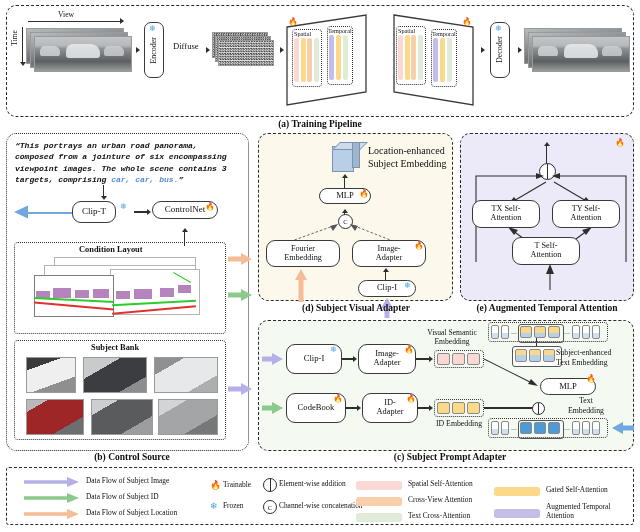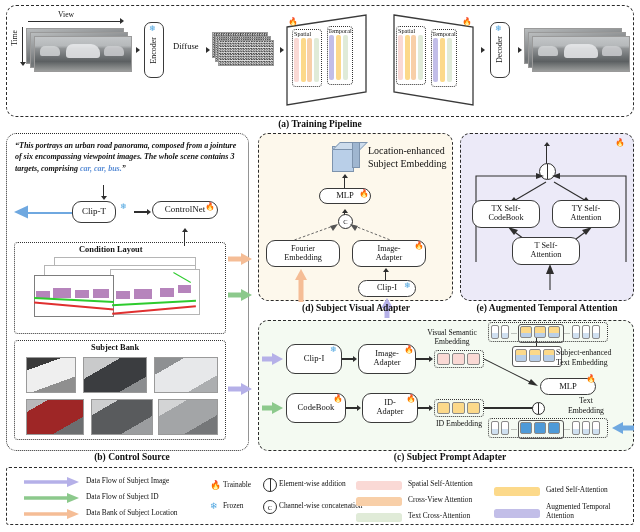--- a/index.html
+++ b/index.html
@@ -21,21 +21,21 @@
   .ah-d{border-top:4.5px solid #2e2e2e;border-left:3px solid transparent;border-right:3px solid transparent;}
   .flame{position:absolute;font-size:8px;line-height:1;color:#ef6c1a;}
   .snow{position:absolute;font-size:8px;line-height:1;color:#4aa3df;}
   .bar{position:absolute;border-radius:2px;}
   .tok{display:inline-block;box-sizing:border-box;border:1px solid #8a8a8a;border-radius:2px;}
   .circ{position:absolute;border:1.2px solid #2e2e2e;border-radius:50%;background:#fff;
         display:flex;align-items:center;justify-content:center;font-size:6.5px;font-family:"Liberation Serif",serif;}
   .imgph{position:absolute;background:#cfcfcf;border:0.8px solid #9a9a9a;overflow:hidden;}
   .legend-txt{position:absolute;font-size:7.4px;font-family:"Liberation Serif",serif;color:#111;line-height:1.2;}
   .sw{position:absolute;border-radius:2.5px;}
-  .quote{position:absolute;font-size:8.1px;font-style:italic;font-weight:bold;font-family:Liberation Serif, serif;
+  .quote{position:absolute;font-size:8.1px;font-style:italic;font-weight:bold;font-family:Liberation Mono, monospace;
          line-height:1.42;color:#111;letter-spacing:-0.05px;}
   .quote .hl{color:#5b8ed6;font-style:italic;}
 </style>
 </head>
 <body>
 
 <div class="dashbox" style="left:6px;top:5px;width:628px;height:112px;"></div>
 
 <div class="ln" style="left:28px;top:21px;width:93px;height:1.2px;"></div>
 <div class="arrowhead ah-r" style="left:120px;top:18.2px;"></div>
@@ -305,21 +305,21 @@
   <polygon points="42,59 52,62 48,67" fill="#2e2e2e"></polygon>
   <path d="M90,86 L122,62" stroke="#2e2e2e" stroke-width="1.1" fill="none"></path>
   <polygon points="126,59 116,62 120,67" fill="#2e2e2e"></polygon>
 
   <path d="M84,122 L84,102" stroke="#2e2e2e" stroke-width="1.1" fill="none"></path>
   <polygon points="84,96 80,106 88,106" fill="#2e2e2e"></polygon>
 </svg>
 
 <div class="node" style="left:472px;top:200px;width:68px;height:28px;">
   <span style="white-space:pre-line;font-size:8.2px;">TX Self-
-CodeBook</span>
+Attention</span>
 </div>
 <div class="node" style="left:552px;top:200px;width:68px;height:28px;">
   <span style="white-space:pre-line;font-size:8.2px;">TY Self-
 Attention</span>
 </div>
 <div class="node" style="left:512px;top:237px;width:68px;height:28px;">
   <span style="white-space:pre-line;font-size:8.2px;">T Self-
 Attention</span>
 </div>
 
@@ -460,21 +460,21 @@
 <svg class="abs" style="left:24px;top:492px;" width="56" height="12" viewBox="0 0 56 12">
   <path d="M0,6 L44,6" stroke="#8cc98c" stroke-width="3.4"></path>
   <polygon points="55,6 43,1 43,11" fill="#8cc98c"></polygon>
 </svg>
 <div class="legend-txt" style="left:86px;top:493px;">Data Flow of Subject ID</div>
 
 <svg class="abs" style="left:24px;top:508px;" width="56" height="12" viewBox="0 0 56 12">
   <path d="M0,6 L44,6" stroke="#f5bd96" stroke-width="3.4"></path>
   <polygon points="55,6 43,1 43,11" fill="#f5bd96"></polygon>
 </svg>
-<div class="legend-txt" style="left:86px;top:509px;">Data Bank of Subject Location</div>
+<div class="legend-txt" style="left:86px;top:509px;">Data Flow of Subject Location</div>
 
 <div class="flame" style="left:210px;top:481px;font-size:9px;">🔥</div>
 <div class="legend-txt" style="left:223px;top:481px;">Trainable</div>
 <div class="snow" style="left:210px;top:502px;font-size:9px;">❄</div>
 <div class="legend-txt" style="left:223px;top:502px;">Frozen</div>
 
 <div class="circ" style="left:263px;top:478px;width:12px;height:12px;">
   <span style="display:block;width:1px;height:12px;background:#2e2e2e;"></span>
 </div>
 <div class="legend-txt" style="left:279px;top:480px;">Element-wise addition</div>

